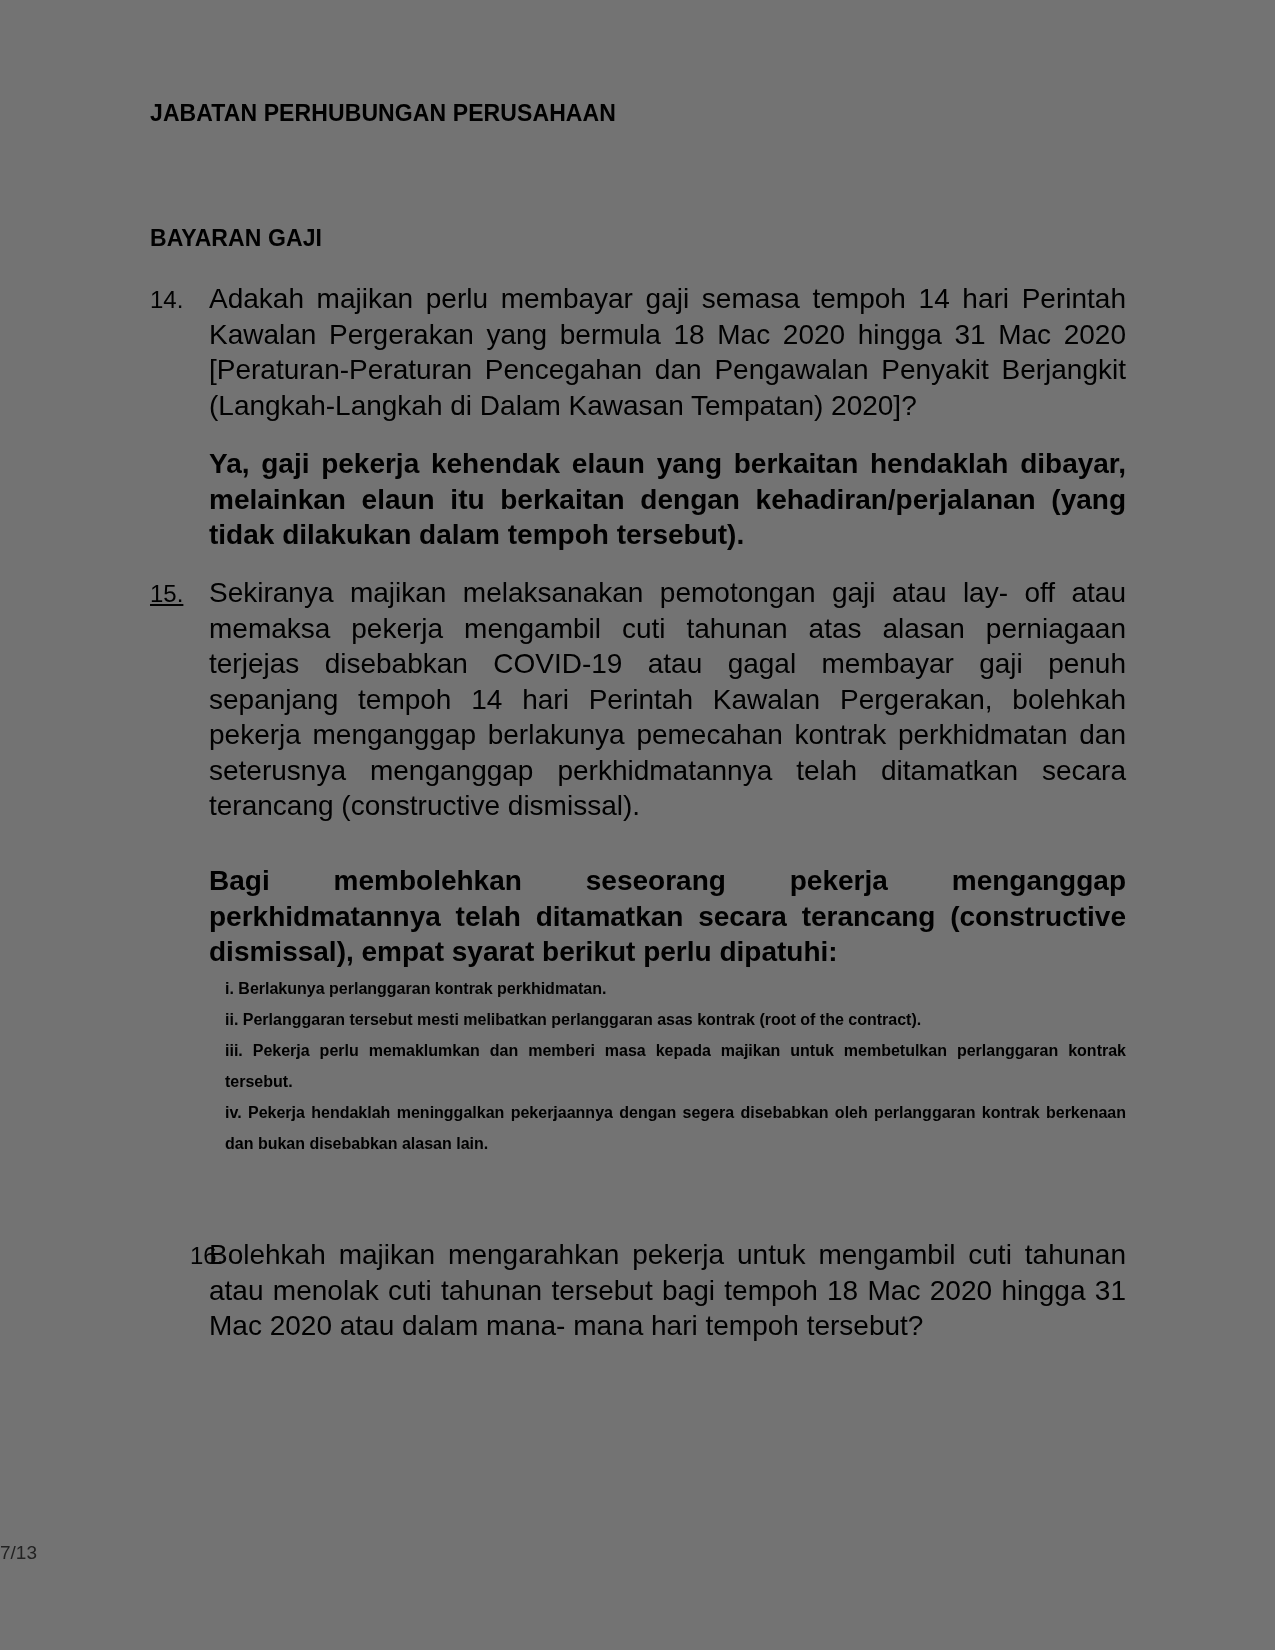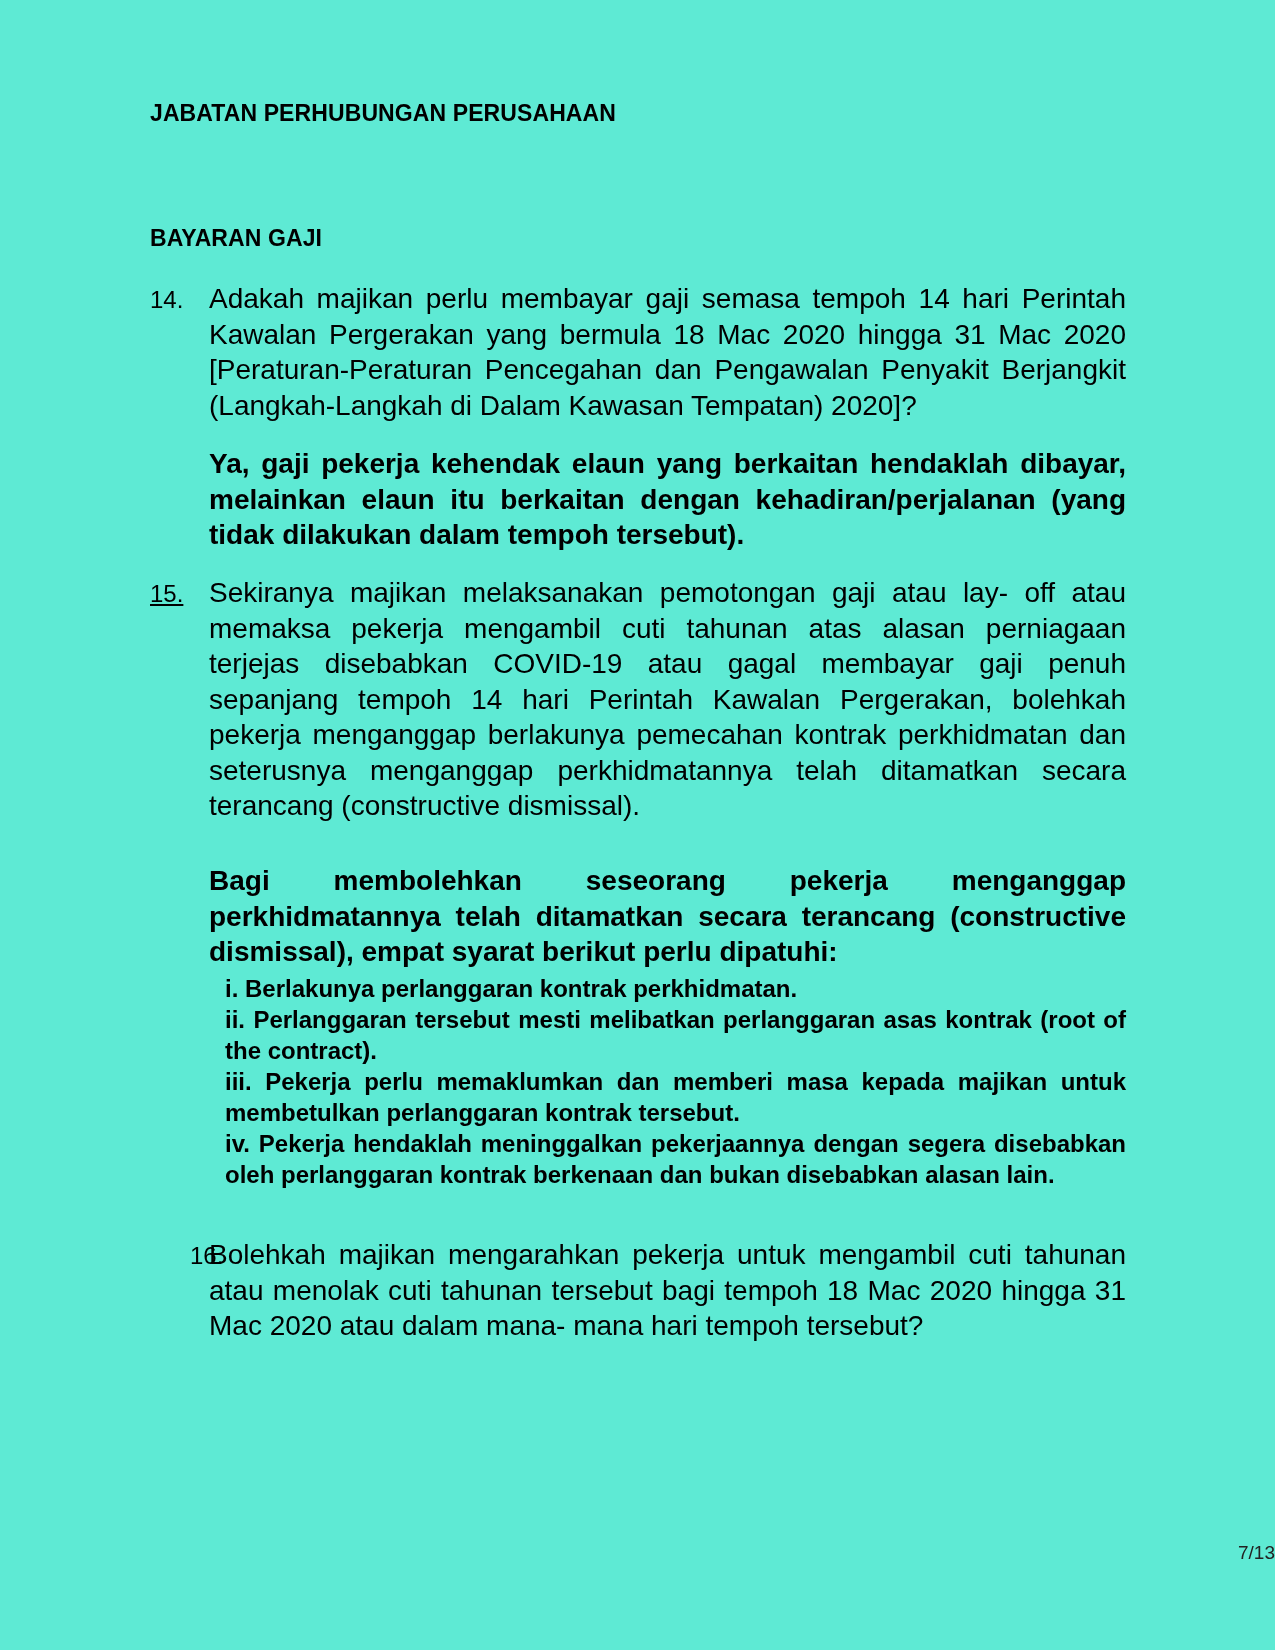--- a/index.html
+++ b/index.html
@@ -1,40 +1,40 @@
 <!DOCTYPE html>
 <html><head>
 <meta charset="utf-8">
 <style>
   html, body { margin: 0; padding: 0; background: #ffffff; }
   body { width: 1275px; height: 1650px; position: relative; overflow: hidden; color: #000; }
-  .page { position: absolute; left: 0; top: 0; width: 1275px; height: 1650px; background: #5eead4; }
+  .page { position: absolute; left: 0; top: 0; width: 1275px; height: 1650px; background: #737373; }
   .heading {
     position: absolute; left: 150px;
     font-family: "Liberation Sans", sans-serif; font-weight: bold; font-size: 23px;
     letter-spacing: 0.1px;
   }
   .qnum {
     position: absolute; left: 150px;
     font-family: "Liberation Sans", sans-serif; font-size: 24px;
   }
   .para {
     position: absolute; left: 209px; width: 917px;
     font-family: "Liberation Sans", sans-serif; font-size: 28px; line-height: 35.5px;
     text-align: justify; text-align-last: left;
   }
   .bold { font-weight: bold; }
   .list {
     position: absolute; left: 225px; width: 901px;
-    font-family: "Liberation Sans", sans-serif; font-weight: bold; font-size: 24px; line-height: 31px;
+    font-family: "Liberation Sans", sans-serif; font-weight: bold; font-size: 16px; line-height: 31px;
     text-align: justify; text-align-last: left;
   }
   .list div { margin: 0; }
   .footer {
-    position: absolute; left: 0; width: 1275px; top: 1542px; text-align: right;
+    position: absolute; left: 0; width: 1275px; top: 1542px; text-align: left;
     font-family: "Liberation Sans", sans-serif; font-size: 19px; color: #222;
   }
 </style>
 </head>
 <body>
 
 <div class="page">
 
   <div class="heading" style="top:100px;">JABATAN PERHUBUNGAN PERUSAHAAN</div>
   <div class="heading" style="top:225px;">BAYARAN GAJI</div>

